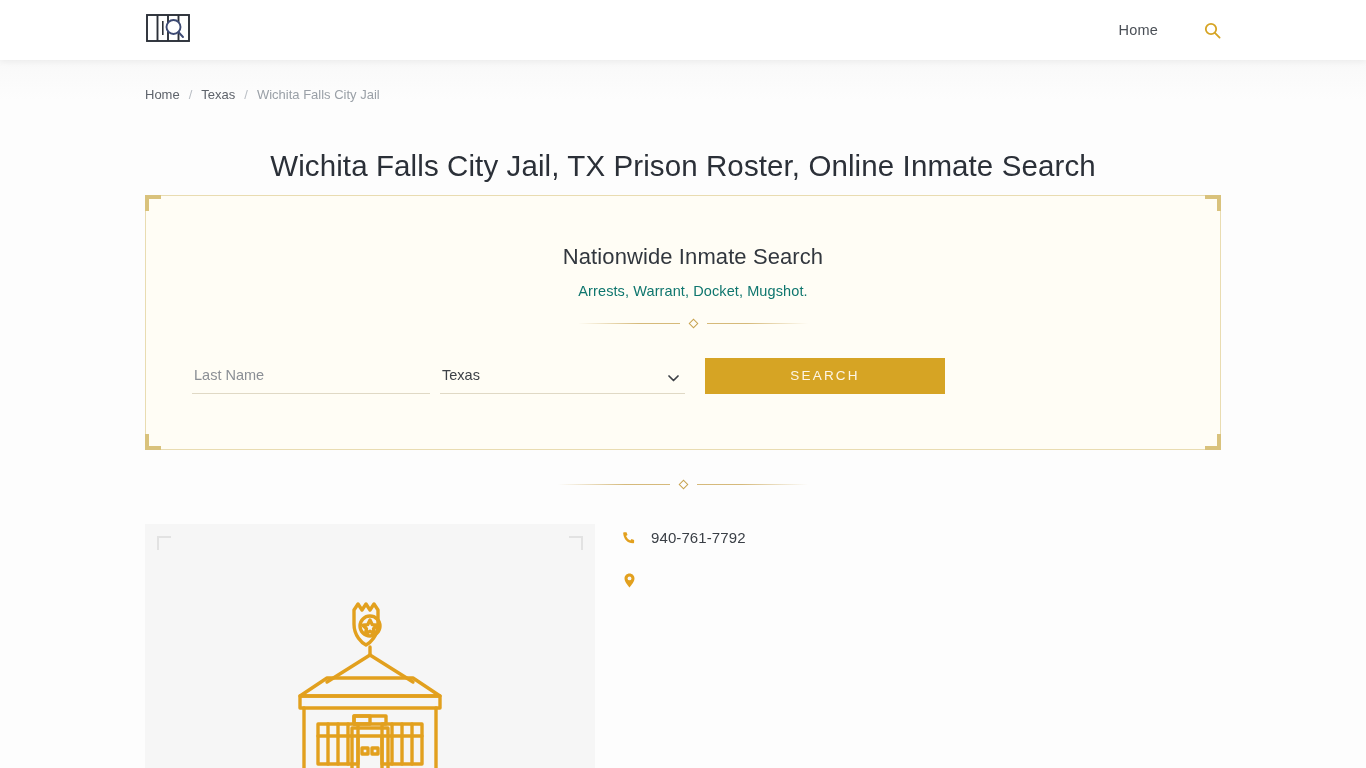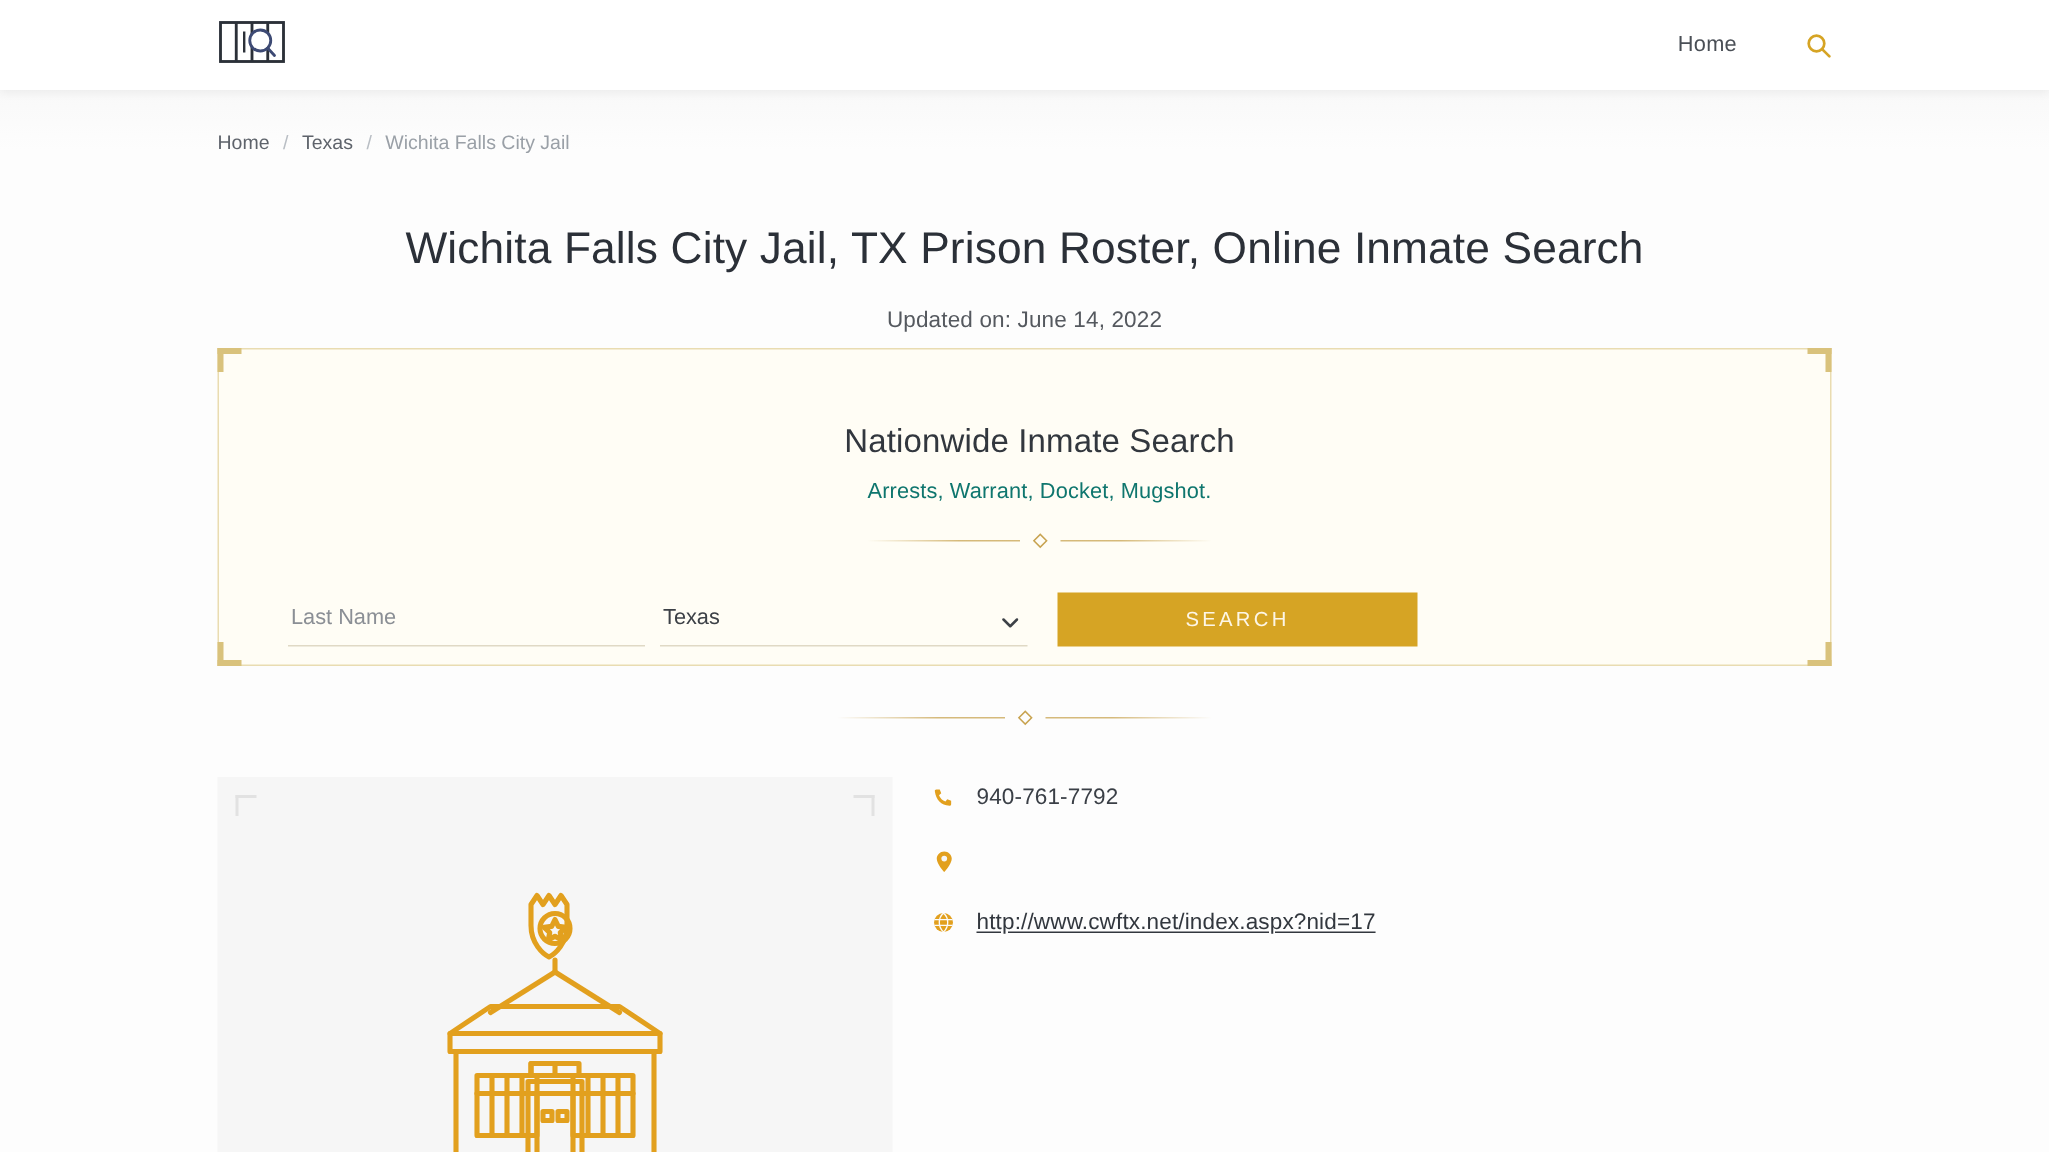--- a/index.html
+++ b/index.html
@@ -117,21 +117,21 @@
     letter-spacing: 0.1px;
   }
 
   
   .search-panel {
     position: relative;
     margin-top: 10px;
     background: #fffdf5;
     border: 1px solid #e9dcb1;
     padding: 34px 26px 40px 46px;
-    height: 212px;
+    height: 255px;
   }
   .corner {
     position: absolute;
     width: 16px;
     height: 16px;
     border-color: #d9c27c;
     border-style: solid;
     border-width: 0;
   }
   .corner.tl { top: -1px; left: -1px; border-top-width: 4px; border-left-width: 4px; }
@@ -343,21 +343,20 @@
 
     <nav class="breadcrumb">
       <a class="crumb" href="#">Home</a>
       <span class="crumb-sep">/</span>
       <a class="crumb" href="#">Texas</a>
       <span class="crumb-sep">/</span>
       <span class="crumb current">Wichita Falls City Jail</span>
     </nav>
 
     <h1 class="page-title">Wichita Falls City Jail, TX Prison Roster, Online Inmate Search</h1>
-    <p class="updated">Updated on: June 14, 2022</p>
 
     <section class="search-panel">
       <span class="corner tl"></span>
       <span class="corner tr"></span>
       <span class="corner bl"></span>
       <span class="corner br"></span>
 
       <h2 class="panel-title">Nationwide Inmate Search</h2>
       <p class="panel-sub">Arrests, Warrant, Docket, Mugshot.</p>
 
@@ -446,29 +445,19 @@
 
         <div class="info-row">
           <span class="info-ico">
             <svg width="11" height="15" viewBox="0 0 11 15" fill="none" xmlns="http://www.w3.org/2000/svg">
               <path d="M5.5 0.6C2.7.6.5 2.8.5 5.5c0 3.6 5 8.9 5 8.9s5-5.3 5-8.9c0-2.7-2.2-4.9-5-4.9z" fill="#e2a01e"></path>
               <circle cx="5.5" cy="5.4" r="1.9" fill="#f6f6f6"></circle>
             </svg>
           </span>
         </div>
 
-        <div class="info-row">
-          <span class="info-ico">
-            <svg width="14" height="14" viewBox="0 0 14 14" fill="none" xmlns="http://www.w3.org/2000/svg">
-              <circle cx="7" cy="7" r="6.3" fill="#e2a01e"></circle>
-              <path d="M7 .7c1.8 1.6 2.8 3.9 2.8 6.3S8.8 11.7 7 13.3C5.2 11.7 4.2 9.4 4.2 7S5.2 2.3 7 .7z" stroke="#fbfbfb" stroke-width="0.9" fill="none"></path>
-              <path d="M0.9 5.1h12.2M0.9 8.9h12.2" stroke="#fbfbfb" stroke-width="0.9"></path>
-            </svg>
-          </span>
-          <a class="info-text" href="#">http://www.cwftx.net/index.aspx?nid=17</a>
-        </div>
 
 
       </div>
     </section>
 
   </div>
 </div>
 
 </body></html>

